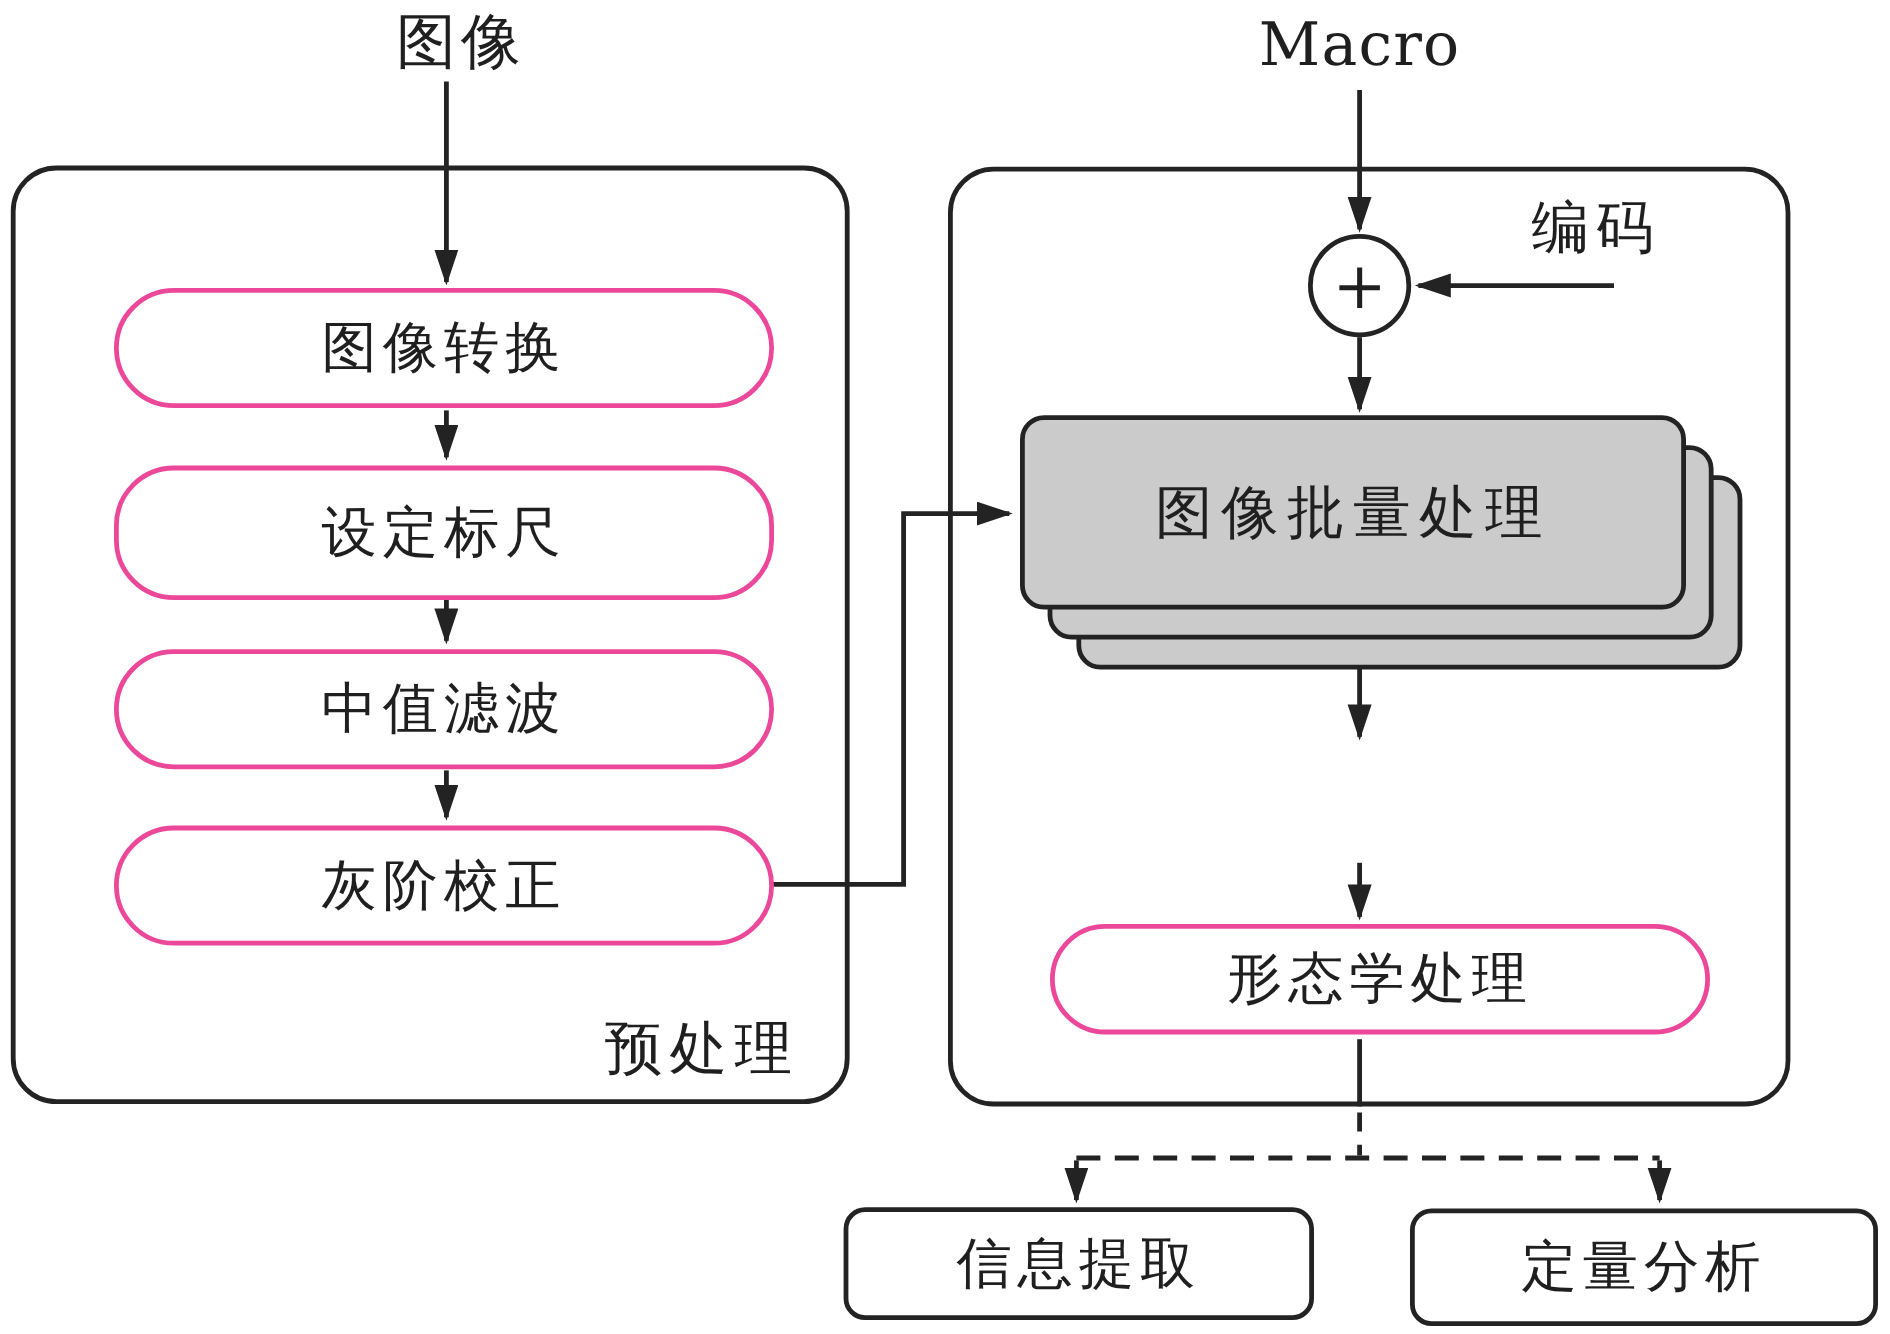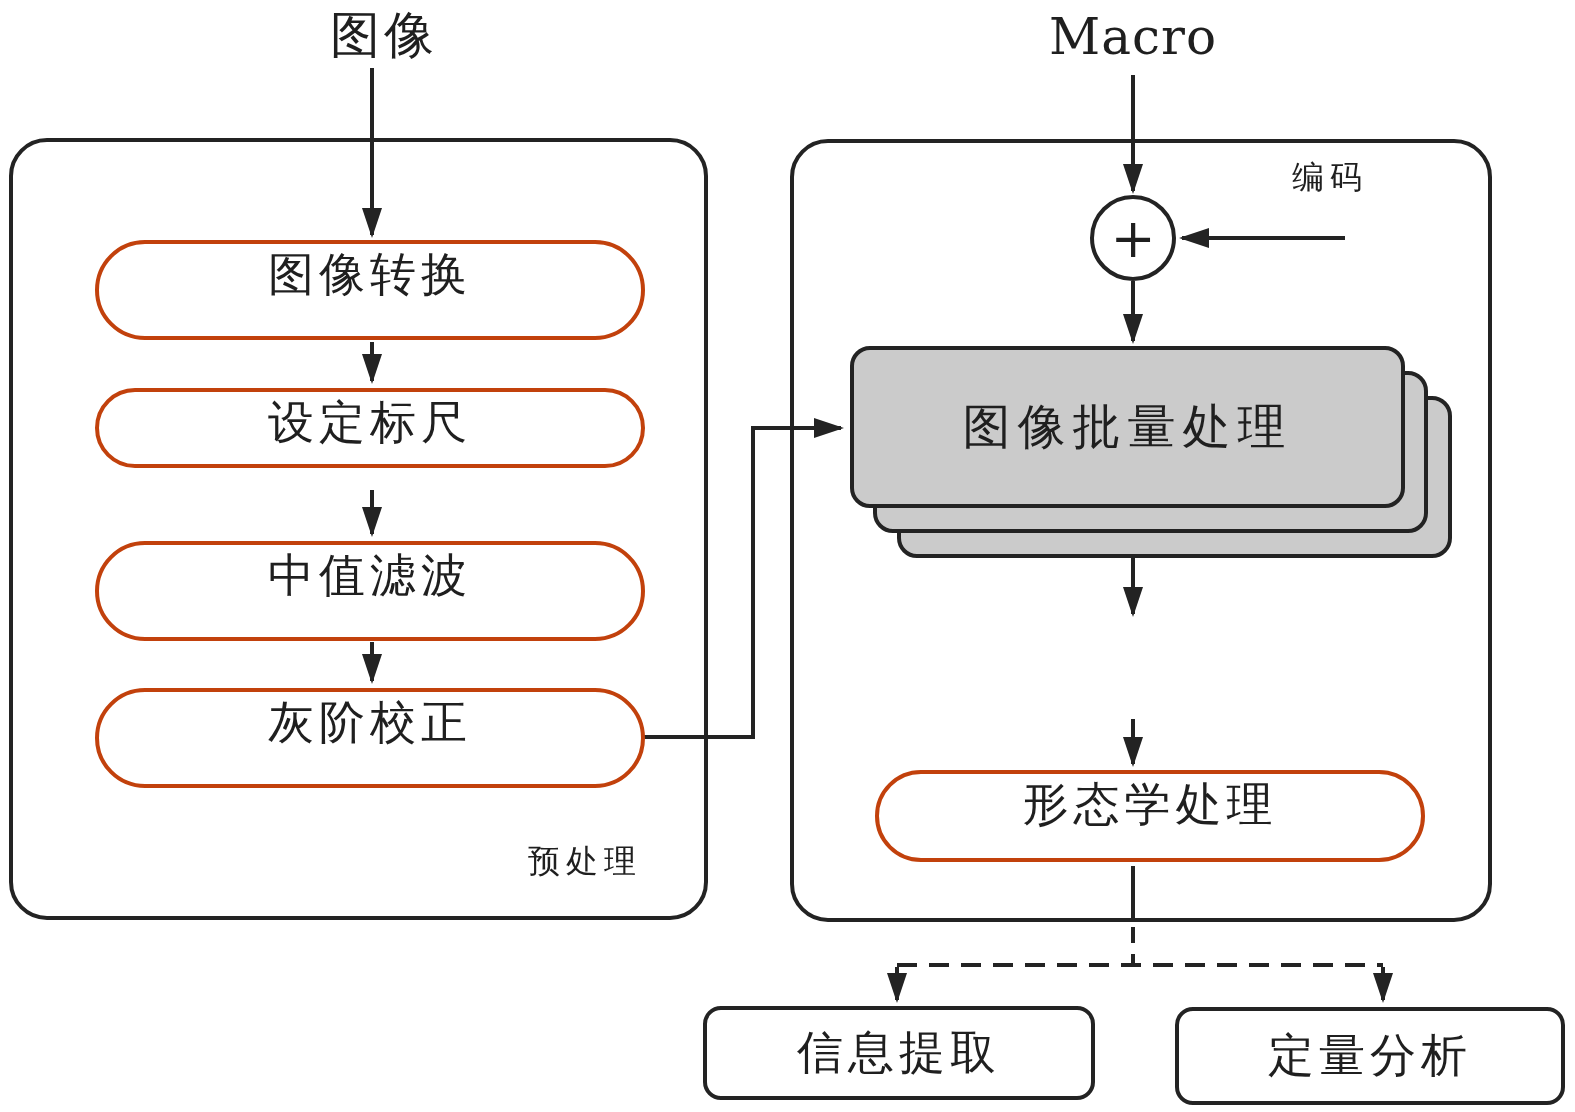--- a/index.html
+++ b/index.html
@@ -18,22 +18,22 @@
   }
   .abs { position: absolute; box-sizing: border-box; }
   .layer-svg { position: absolute; left: 0; top: 0; width: 1575px; height: 1112px; z-index: 2; }
   .group-box {
     position: absolute; box-sizing: border-box;
     border: 4px solid #232323; border-radius: 38px;
     background: transparent; z-index: 1;
   }
   .pill {
     position: absolute; box-sizing: border-box; z-index: 3;
-    background: #ffffff; border: 4px solid #c2410c; border-radius: 50px;
-    display: flex; align-items: flex-start; justify-content: center;
+    background: #ffffff; border: 4px solid #ec4899; border-radius: 50px;
+    display: flex; align-items: center; justify-content: center;
     font-size: 46px; letter-spacing: 5px; white-space: nowrap;
   }
   .stack-card {
     position: absolute; box-sizing: border-box;
     width: 555px; height: 162px;
     background: #cbcbcb; border: 4px solid #232323; border-radius: 20px;
   }
   .stack-front {
     display: flex; align-items: center; justify-content: center;
     font-size: 48px; letter-spacing: 7px; white-space: nowrap;
@@ -43,21 +43,21 @@
     background: #ffffff; border: 4px solid #232323; border-radius: 18px;
     display: flex; align-items: center; justify-content: center;
     font-size: 46px; letter-spacing: 5px; white-space: nowrap;
   }
   .free-label {
     position: absolute; z-index: 3;
     display: flex; align-items: center; justify-content: center;
     white-space: nowrap;
   }
   .src-label { font-size: 50px; letter-spacing: 4px; }
-  .grp-label { font-size: 32px; letter-spacing: 6px; }
+  .grp-label { font-size: 48px; letter-spacing: 6px; margin-top: 12px; }
   .sum-circle {
     position: absolute; box-sizing: border-box; z-index: 3;
     width: 86px; height: 86px; border-radius: 50%;
     background: #ffffff; border: 4px solid #232323;
     display: flex; align-items: center; justify-content: center;
     font-size: 54px; font-weight: 400;
   }
   svg line, svg polyline { stroke: #232323; stroke-width: 4; fill: none; }
 </style>
 </head>
@@ -102,21 +102,21 @@
     <line x1="1133" y1="866" x2="1133" y2="922"></line>
     <line x1="1133" y1="927" x2="1133" y2="963" stroke-dasharray="16 11"></line>
     <line x1="897" y1="965" x2="1383" y2="965" stroke-dasharray="20 12"></line>
     <line x1="897" y1="967" x2="897" y2="1000" marker-end="url(#ah)"></line>
     <line x1="1383" y1="967" x2="1383" y2="1000" marker-end="url(#ah)"></line>
   </svg>
 
   <div class="pill" style="left:95px; top:240px; width:550px; height:100px;">
     <span>图像转换</span>
   </div>
-  <div class="pill" style="left:95px; top:388px; width:550px; height:80px;">
+  <div class="pill" style="left:95px; top:388px; width:550px; height:112px;">
     <span>设定标尺</span>
   </div>
   <div class="pill" style="left:95px; top:688px; width:550px; height:100px;">
     <span>灰阶校正</span>
   </div>
   <div class="pill" style="left:95px; top:541px; width:550px; height:100px;">
     <span>中值滤波</span>
   </div>
 
   <div class="sum-circle" style="left:1090px; top:195px;">

